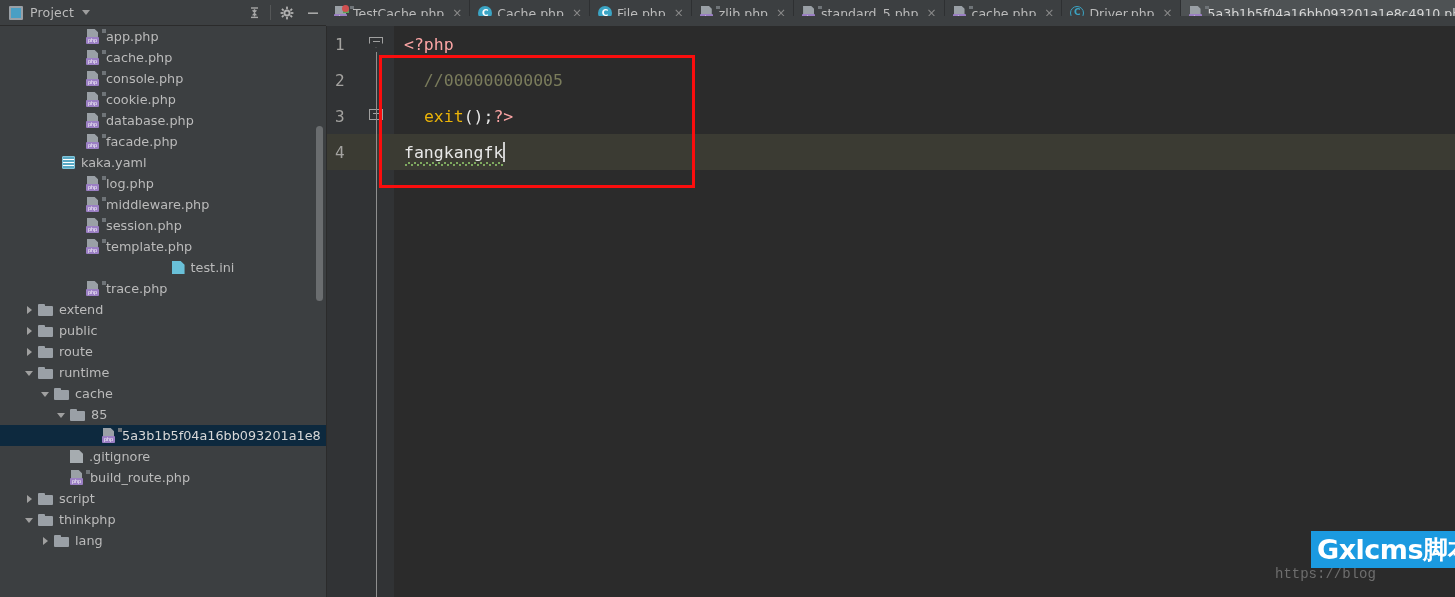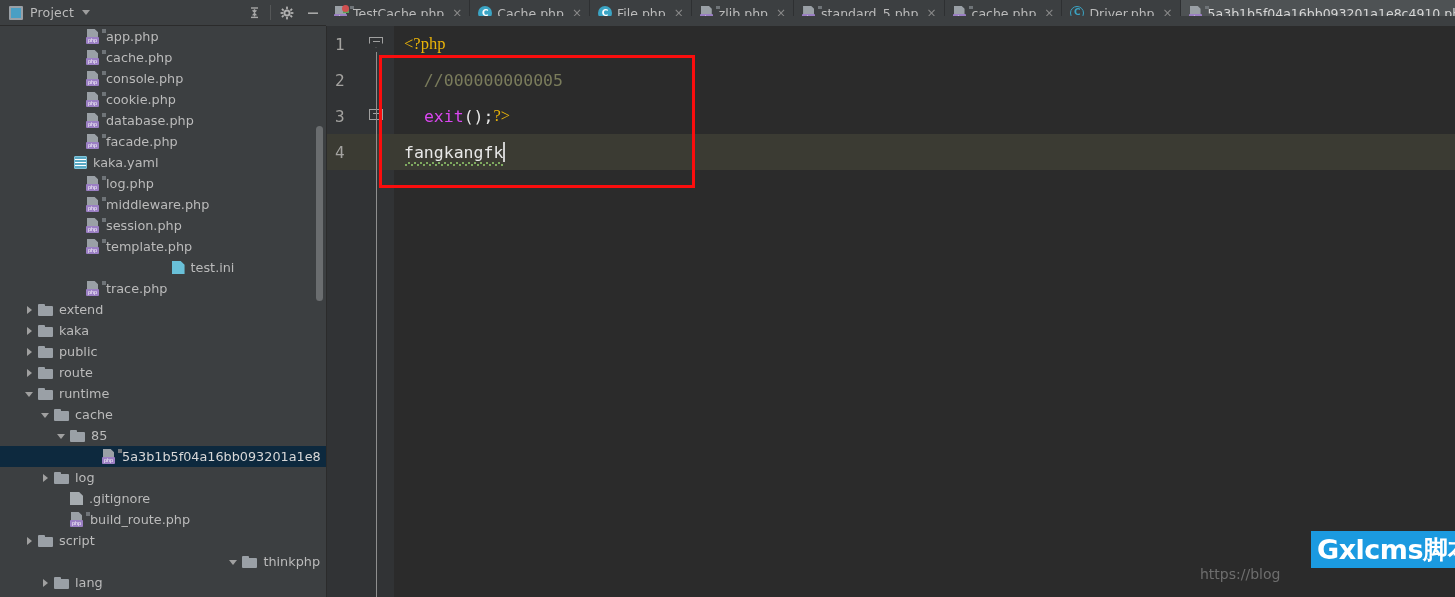--- a/index.html
+++ b/index.html
@@ -202,23 +202,23 @@
     position: absolute; left: 67px; top: 0; right: 0; bottom: 0;
     font-family: "DejaVu Sans Mono", "Liberation Mono", monospace;
     font-size: 16.5px;
   }
   .cline {
     position: absolute; left: 0; right: 0; height: 36px;
     display: flex; align-items: center; padding-left: 10px;
     white-space: pre;
   }
   .cline.hl { background: #3b3b33; }
-  .kw { color: #eab308; font-family: Liberation Serif, serif; }
+  .kw { color: #fca5a5; }
   .cm { color: #7a7c5c; }
-  .fn { color: #d946ef; }
+  .fn { color: #eab308; }
   .pn { color: #e8e8e8; }
   .plain { color: #e8e8e8; }
 
   .squiggle {
     position: relative; display: inline-block;
   }
   .squiggle::after {
     content: ""; position: absolute; left: 0; right: 0; bottom: -4px; height: 4px;
     background-image: radial-gradient(circle at 2px 3px, #7faa60 1.1px, transparent 1.3px),
                       radial-gradient(circle at 5px 1px, #7faa60 1.1px, transparent 1.3px);
@@ -418,21 +418,21 @@
           </div>
           <div class="row" style="padding-left: 72px;">
             <span class="arrow "></span>
             <span class="ic ic-php">
               <span class="sheet"></span>
               <span class="fold"></span>
               <span class="badge">php</span>
             </span>
             <span class="row-label">facade.php</span>
           </div>
-          <div class="row" style="padding-left: 60px;">
+          <div class="row" style="padding-left: 48px;">
             <span class="arrow "></span>
             <span class="ic-yaml"></span>
             <span class="row-label">kaka.yaml</span>
           </div>
           <div class="row" style="padding-left: 72px;">
             <span class="arrow "></span>
             <span class="ic ic-php">
               <span class="sheet"></span>
               <span class="fold"></span>
               <span class="badge">php</span>
@@ -489,104 +489,88 @@
               <span class="body"></span>
             </span>
             <span class="row-label">extend</span>
           </div>
           <div class="row" style="padding-left: 24px;">
             <span class="arrow closed"></span>
             <span class="ic-folder">
               <span class="tabf"></span>
               <span class="body"></span>
             </span>
-            <span class="row-label">kaka</span>
+            <span class="row-label">public</span>
           </div>
           <div class="row" style="padding-left: 24px;">
             <span class="arrow closed"></span>
             <span class="ic-folder">
               <span class="tabf"></span>
               <span class="body"></span>
             </span>
-            <span class="row-label">public</span>
+            <span class="row-label">route</span>
+          </div>
+          <div class="row" style="padding-left: 24px;">
+            <span class="arrow open"></span>
+            <span class="ic-folder">
+              <span class="tabf"></span>
+              <span class="body"></span>
+            </span>
+            <span class="row-label">runtime</span>
+          </div>
+          <div class="row" style="padding-left: 40px;">
+            <span class="arrow open"></span>
+            <span class="ic-folder">
+              <span class="tabf"></span>
+              <span class="body"></span>
+            </span>
+            <span class="row-label">cache</span>
+          </div>
+          <div class="row" style="padding-left: 56px;">
+            <span class="arrow open"></span>
+            <span class="ic-folder">
+              <span class="tabf"></span>
+              <span class="body"></span>
+            </span>
+            <span class="row-label">85</span>
+          </div>
+          <div class="row selected" style="padding-left: 88px;">
+            <span class="arrow "></span>
+            <span class="ic ic-php">
+              <span class="sheet"></span>
+              <span class="fold"></span>
+              <span class="badge">php</span>
+            </span>
+            <span class="row-label">5a3b1b5f04a16bb093201a1e8c4910.</span>
+          </div>
+          <div class="row" style="padding-left: 56px;">
+            <span class="arrow "></span>
+            <span class="ic-file">
+              <span class="sheet3"></span>
+            </span>
+            <span class="row-label">.gitignore</span>
+          </div>
+          <div class="row" style="padding-left: 56px;">
+            <span class="arrow "></span>
+            <span class="ic ic-php">
+              <span class="sheet"></span>
+              <span class="fold"></span>
+              <span class="badge">php</span>
+            </span>
+            <span class="row-label">build_route.php</span>
           </div>
           <div class="row" style="padding-left: 24px;">
             <span class="arrow closed"></span>
             <span class="ic-folder">
               <span class="tabf"></span>
               <span class="body"></span>
             </span>
-            <span class="row-label">route</span>
+            <span class="row-label">script</span>
           </div>
           <div class="row" style="padding-left: 24px;">
-            <span class="arrow open"></span>
-            <span class="ic-folder">
-              <span class="tabf"></span>
-              <span class="body"></span>
-            </span>
-            <span class="row-label">runtime</span>
-          </div>
-          <div class="row" style="padding-left: 40px;">
-            <span class="arrow open"></span>
-            <span class="ic-folder">
-              <span class="tabf"></span>
-              <span class="body"></span>
-            </span>
-            <span class="row-label">cache</span>
-          </div>
-          <div class="row" style="padding-left: 56px;">
-            <span class="arrow open"></span>
-            <span class="ic-folder">
-              <span class="tabf"></span>
-              <span class="body"></span>
-            </span>
-            <span class="row-label">85</span>
-          </div>
-          <div class="row selected" style="padding-left: 88px;">
-            <span class="arrow "></span>
-            <span class="ic ic-php">
-              <span class="sheet"></span>
-              <span class="fold"></span>
-              <span class="badge">php</span>
-            </span>
-            <span class="row-label">5a3b1b5f04a16bb093201a1e8c4910.</span>
-          </div>
-          <div class="row" style="padding-left: 40px;">
-            <span class="arrow closed"></span>
-            <span class="ic-folder">
-              <span class="tabf"></span>
-              <span class="body"></span>
-            </span>
-            <span class="row-label">log</span>
-          </div>
-          <div class="row" style="padding-left: 56px;">
-            <span class="arrow "></span>
-            <span class="ic-file">
-              <span class="sheet3"></span>
-            </span>
-            <span class="row-label">.gitignore</span>
-          </div>
-          <div class="row" style="padding-left: 56px;">
-            <span class="arrow "></span>
-            <span class="ic ic-php">
-              <span class="sheet"></span>
-              <span class="fold"></span>
-              <span class="badge">php</span>
-            </span>
-            <span class="row-label">build_route.php</span>
-          </div>
-          <div class="row" style="padding-left: 24px;">
-            <span class="arrow closed"></span>
-            <span class="ic-folder">
-              <span class="tabf"></span>
-              <span class="body"></span>
-            </span>
-            <span class="row-label">script</span>
-          </div>
-          <div class="row" style="padding-left: 24px; justify-content: flex-end;">
             <span class="arrow open"></span>
             <span class="ic-folder">
               <span class="tabf"></span>
               <span class="body"></span>
             </span>
             <span class="row-label">thinkphp</span>
           </div>
           <div class="row" style="padding-left: 40px;">
             <span class="arrow closed"></span>
             <span class="ic-folder">
@@ -635,20 +619,20 @@
         <div class="cline" style="top:72px;">
           <span class="plain">  </span><span class="fn">exit</span><span class="pn">()</span><span class="pn">;</span><span class="kw">?&gt;</span>
         </div>
         <div class="cline hl" style="top:108px;">
           <span class="plain squiggle">fangkangfk</span><span class="caret"></span>
         </div>
       </div>
 
       <div class="redbox" style="left:52px;top:29px;width:316px;height:133px;"></div>
 
-      <div class="wm-url" style="left:873px;top:540px;">https://blog</div>
+      <div class="wm-url" style="left:948px;top:540px;font-family:Liberation Mono, monospace;">https://blog</div>
       <div class="wm-badge" style="left:984px;top:505px;">
         <span class="en">Gxlcms</span>
         <span class="cn">脚本</span>
       </div>
     </div>
   </div>
 </div>
 
 </body></html>

